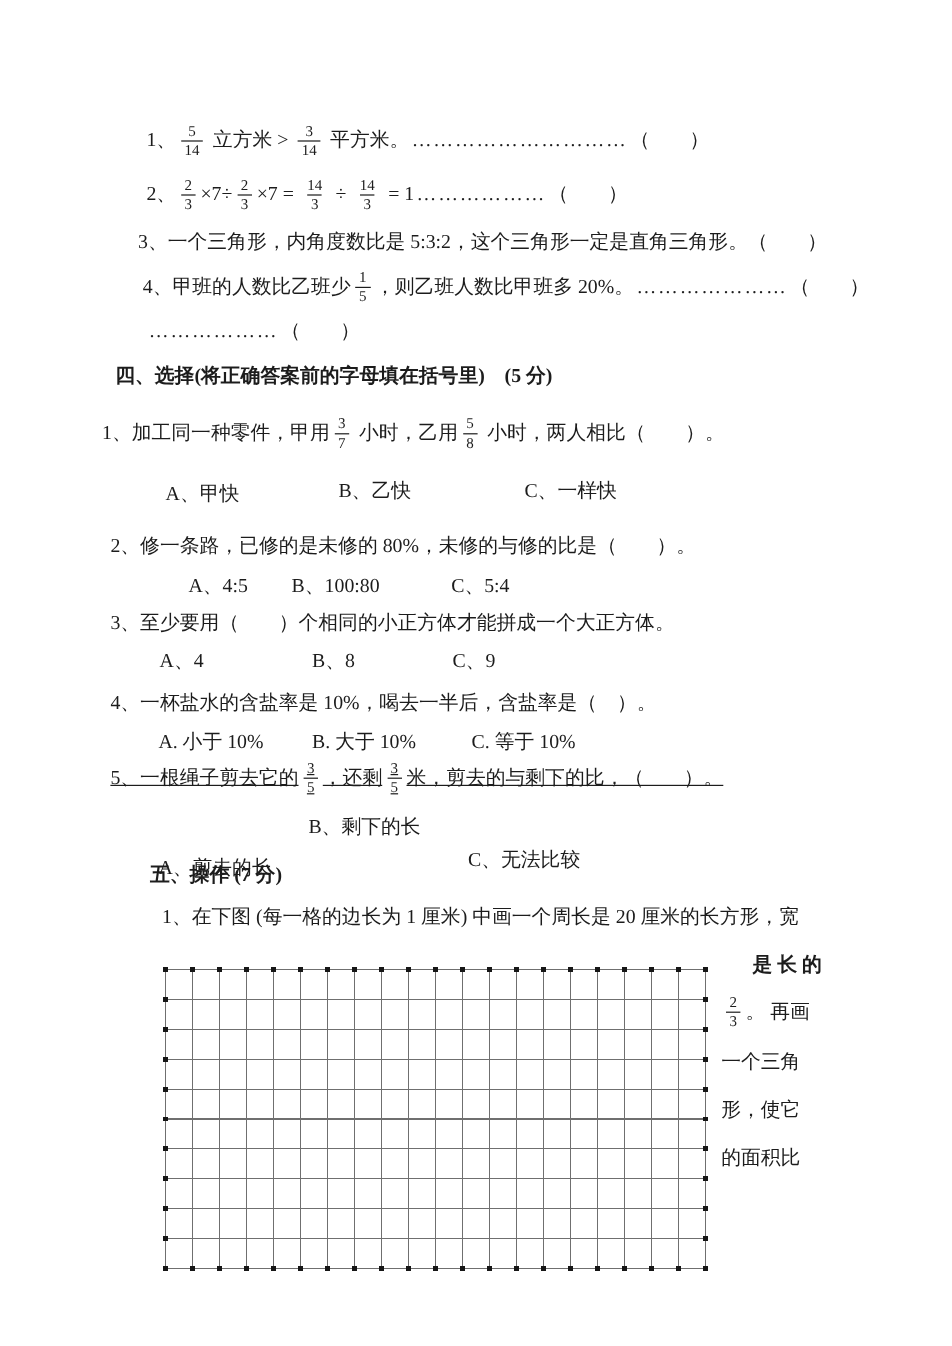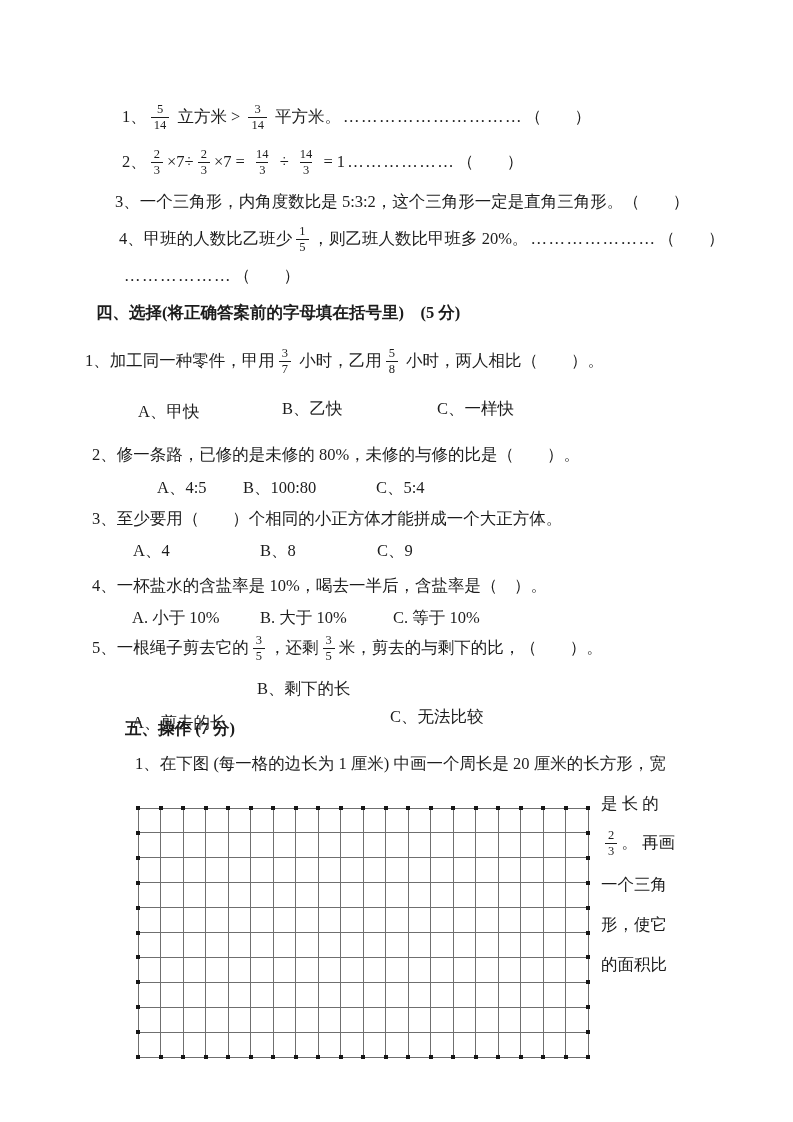--- a/index.html
+++ b/index.html
@@ -50,21 +50,21 @@
   <div class="line" style="left:92px;top:508px;"><span class="run">3、至少要用（　　）个相同的小正方体才能拼成一个大正方体。</span></div>
   <span class="opt" style="left:133px;top:540px;">A、4</span>
   <span class="opt" style="left:260px;top:540px;">B、8</span>
   <span class="opt" style="left:377px;top:540px;">C、9</span>
 
   <div class="line" style="left:92px;top:575px;"><span class="run">4、一杯盐水的含盐率是 10%，喝去一半后，含盐率是（　）。</span></div>
   <span class="opt" style="left:132px;top:607px;">A. 小于 10%</span>
   <span class="opt" style="left:260px;top:607px;">B. 大于 10%</span>
   <span class="opt" style="left:393px;top:607px;">C. 等于 10%</span>
 
-  <div class="line" style="left:92px;top:626px;height:44px;"><span class="run">5、一根绳子剪去它的</span><span class="frac"><span class="fn">3</span><span class="fd">5</span></span><span class="run">，还剩</span><span class="frac"><span class="fn">3</span><span class="fd">5</span></span><span class="run">米，剪去的与剩下的比，（　　）。</span></div>
+  <div class="line" style="left:92px;top:626px;height:44px;text-decoration:underline;"><span class="run">5、一根绳子剪去它的</span><span class="frac"><span class="fn">3</span><span class="fd">5</span></span><span class="run">，还剩</span><span class="frac"><span class="fn">3</span><span class="fd">5</span></span><span class="run">米，剪去的与剩下的比，（　　）。</span></div>
   <span class="opt" style="left:132px;top:678px;margin-top:34px;">A、剪去的长</span>
   <span class="opt" style="left:257px;top:678px;">B、剩下的长</span>
   <span class="opt" style="left:390px;top:678px;margin-top:28px;">C、无法比较</span>
 
   <div class="line bold" style="left:125px;top:718px;">五、操作 (7 分)</div>
   <div class="line" style="left:135px;top:753px;">1、在下图 (每一格的边长为 1 厘米) 中画一个周长是 20 厘米的长方形，宽</div>
 
   <div class="grid-wrap" id="grid-holder"><svg width="456" height="255" shape-rendering="crispEdges">
         <line x1="3" y1="3" x2="3" y2="252" stroke="#6f6f6f" stroke-width="1"></line>
         <line x1="25.5" y1="3" x2="25.5" y2="252" stroke="#6f6f6f" stroke-width="1"></line>
@@ -157,19 +157,19 @@
         <rect x="1" y="175.29999999999998" width="4" height="4" fill="#161616"></rect>
         <rect x="451" y="175.29999999999998" width="4" height="4" fill="#161616"></rect>
         <rect x="1" y="200.2" width="4" height="4" fill="#161616"></rect>
         <rect x="451" y="200.2" width="4" height="4" fill="#161616"></rect>
         <rect x="1" y="225.1" width="4" height="4" fill="#161616"></rect>
         <rect x="451" y="225.1" width="4" height="4" fill="#161616"></rect>
         <rect x="1" y="250" width="4" height="4" fill="#161616"></rect>
         <rect x="451" y="250" width="4" height="4" fill="#161616"></rect>
       </svg></div>
 
-  <div class="line" style="left:601px;top:793px;"><span class="run">是 长 的</span></div>
+  <div class="line" style="left:627px;top:793px;font-weight:bold;"><span class="run">是 长 的</span></div>
   <div class="line" style="left:601px;top:825px;height:36px;"><span class="frac"><span class="fn">2</span><span class="fd">3</span></span><span class="run">。 再画</span></div>
   <div class="line" style="left:601px;top:874px;"><span class="run">一个三角</span></div>
   <div class="line" style="left:601px;top:914px;"><span class="run">形，使它</span></div>
   <div class="line" style="left:601px;top:954px;"><span class="run">的面积比</span></div>
 
 </div>
 
 </body></html>

